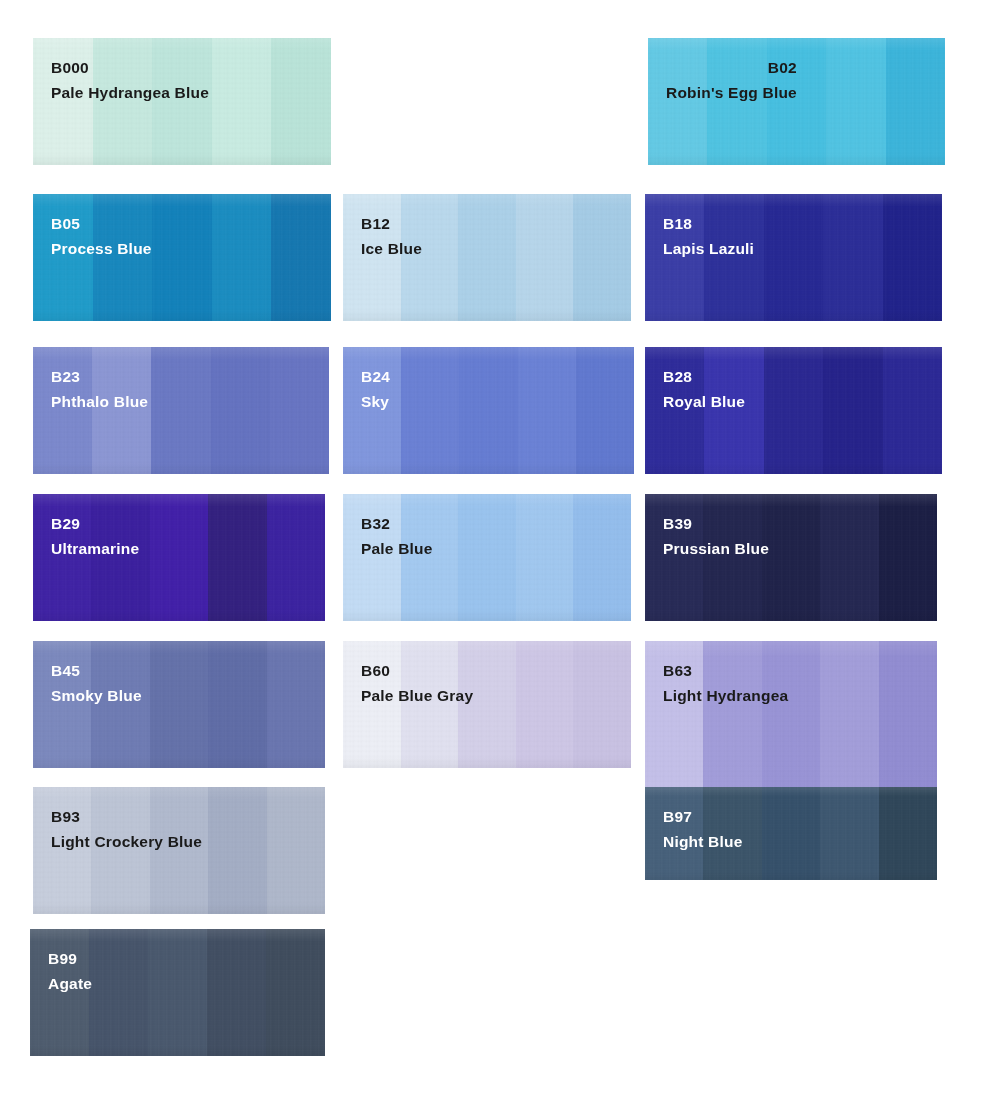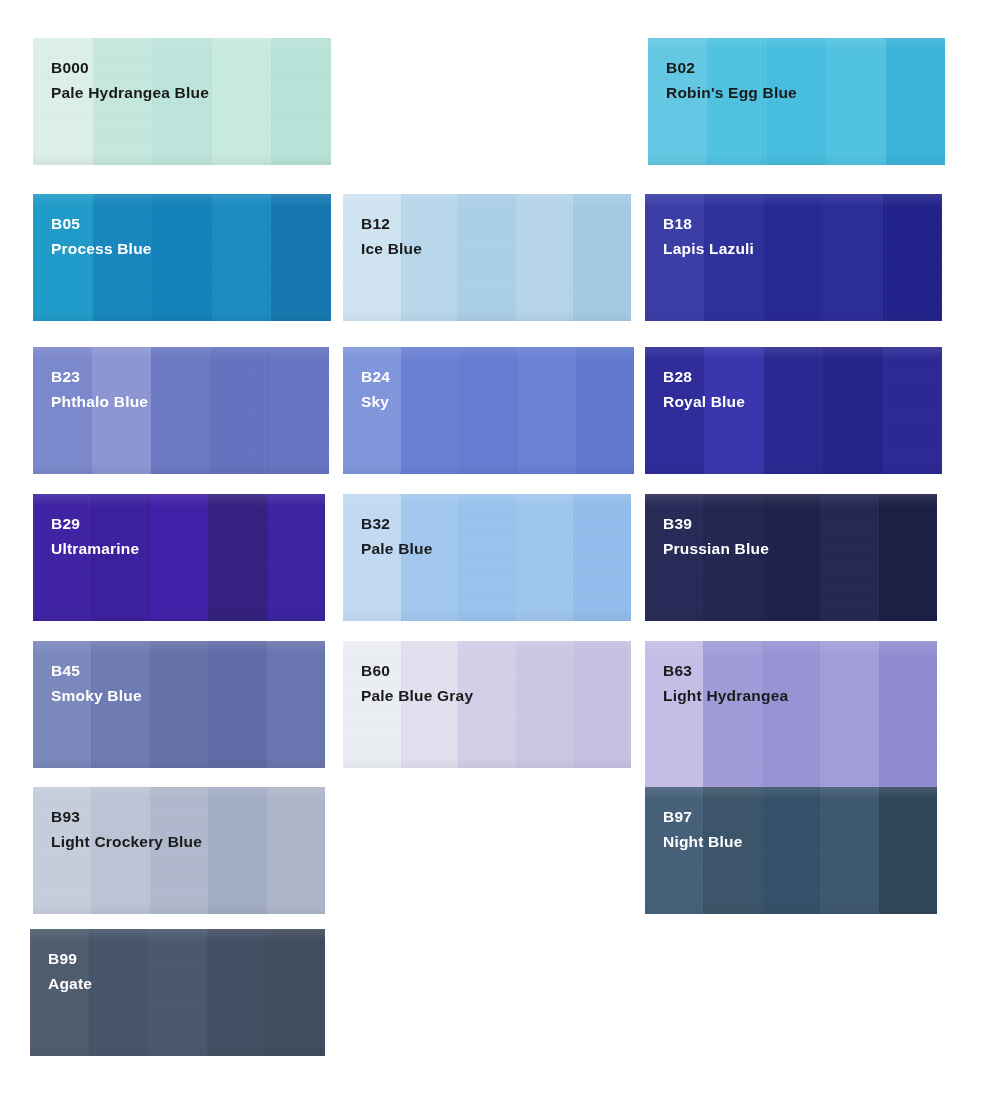--- a/index.html
+++ b/index.html
@@ -94,21 +94,21 @@
         <div class="band" style="background: rgb(200, 235, 225);"></div>
         <div class="band" style="background: rgb(185, 227, 216);"></div>
       </div>
       <div class="grain"></div>
       <div class="edgeshade"></div>
       <div class="labels">
         <div class="code">B000</div>
         <div class="cname">Pale Hydrangea Blue</div>
       </div>
     </div>
-    <div class="swatch dark-text" style="left: 648px; top: 28px; width: 297px; height: 127px; background: rgb(79, 192, 224);">
+    <div class="swatch dark-text" style="left: 648px; top: 28px; width: 297px; height: 127px; background: rgb(79, 192, 224); text-align: right;">
       <div class="bands">
         <div class="band" style="background: rgb(99, 201, 228);"></div>
         <div class="band" style="background: rgb(79, 195, 225);"></div>
         <div class="band" style="background: rgb(70, 191, 224);"></div>
         <div class="band" style="background: rgb(80, 195, 226);"></div>
         <div class="band" style="background: rgb(59, 180, 218);"></div>
       </div>
       <div class="grain"></div>
       <div class="edgeshade"></div>
       <div class="labels">
@@ -304,21 +304,21 @@
         <div class="band" style="background: rgb(163, 173, 196);"></div>
         <div class="band" style="background: rgb(174, 183, 202);"></div>
       </div>
       <div class="grain"></div>
       <div class="edgeshade"></div>
       <div class="labels">
         <div class="code">B93</div>
         <div class="cname">Light Crockery Blue</div>
       </div>
     </div>
-    <div class="swatch light-text" style="left: 645px; top: 777px; width: 292px; height: 127px; background: rgb(58, 83, 105);">
+    <div class="swatch light-text" style="left: 645px; top: 777px; width: 292px; height: 93px; background: rgb(58, 83, 105);">
       <div class="bands">
         <div class="band" style="background: rgb(70, 96, 122);"></div>
         <div class="band" style="background: rgb(59, 84, 105);"></div>
         <div class="band" style="background: rgb(53, 80, 106);"></div>
         <div class="band" style="background: rgb(61, 87, 112);"></div>
         <div class="band" style="background: rgb(47, 70, 89);"></div>
       </div>
       <div class="grain"></div>
       <div class="edgeshade"></div>
       <div class="labels">

